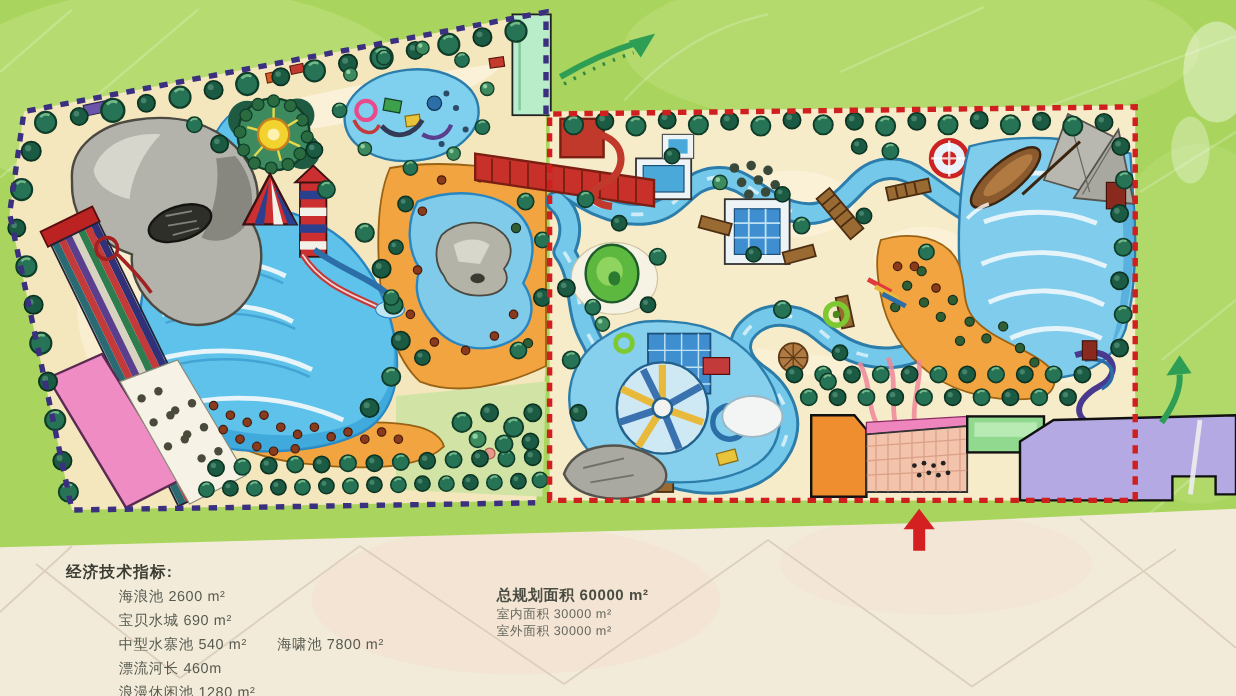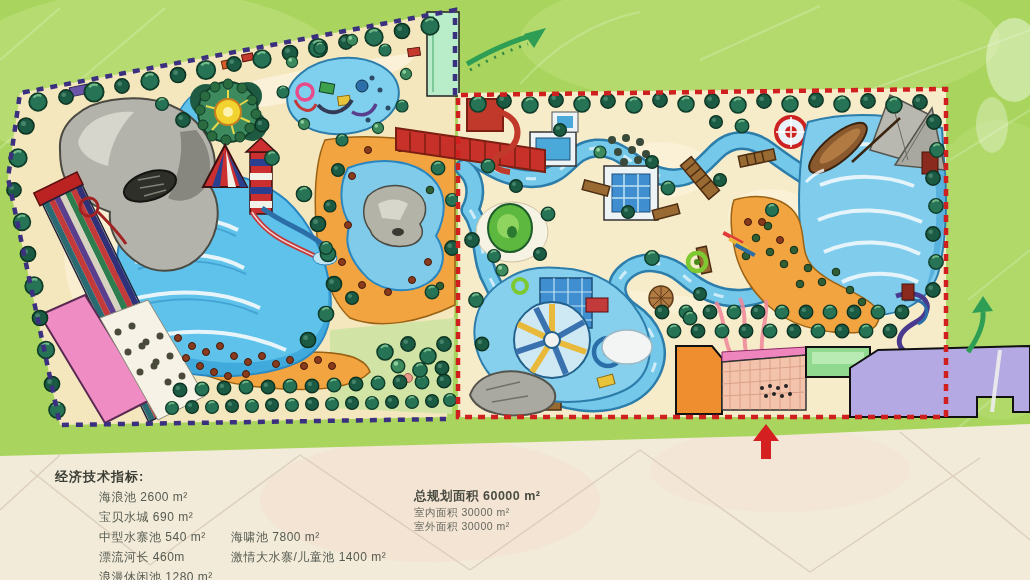--- a/index.html
+++ b/index.html
@@ -684,21 +684,20 @@
   <div class="ind-heading">经济技术指标:</div>
   <div class="col col1">
     <div class="ln">海浪池 2600 m²</div>
     <div class="ln">宝贝水城 690 m²</div>
     <div class="ln">中型水寨池 540 m²</div>
     <div class="ln">漂流河长 460m</div>
     <div class="ln">浪漫休闲池 1280 m²</div>
   </div>
   <div class="col col2">
     <div class="ln">海啸池 7800 m²</div>
-    <div class="ln">激情大水寨/儿童池 1400 m²</div>
   </div>
   <div class="col col3">
     <div class="total">总规划面积 60000 m²</div>
     <div class="ln">室内面积 30000 m²</div>
     <div class="ln">室外面积 30000 m²</div>
   </div>
 </div>
 </div>
 
 </body></html>

